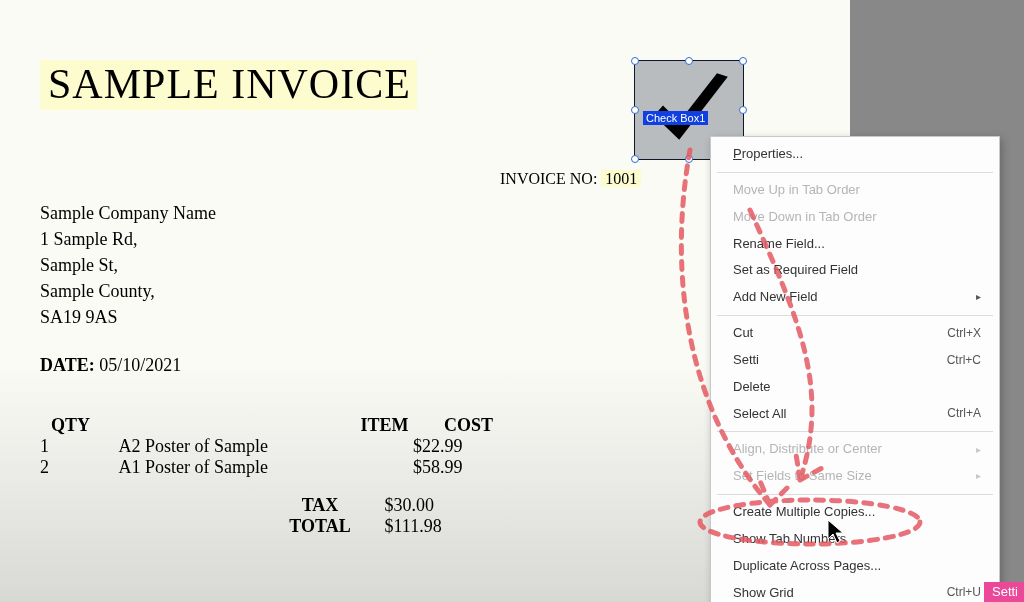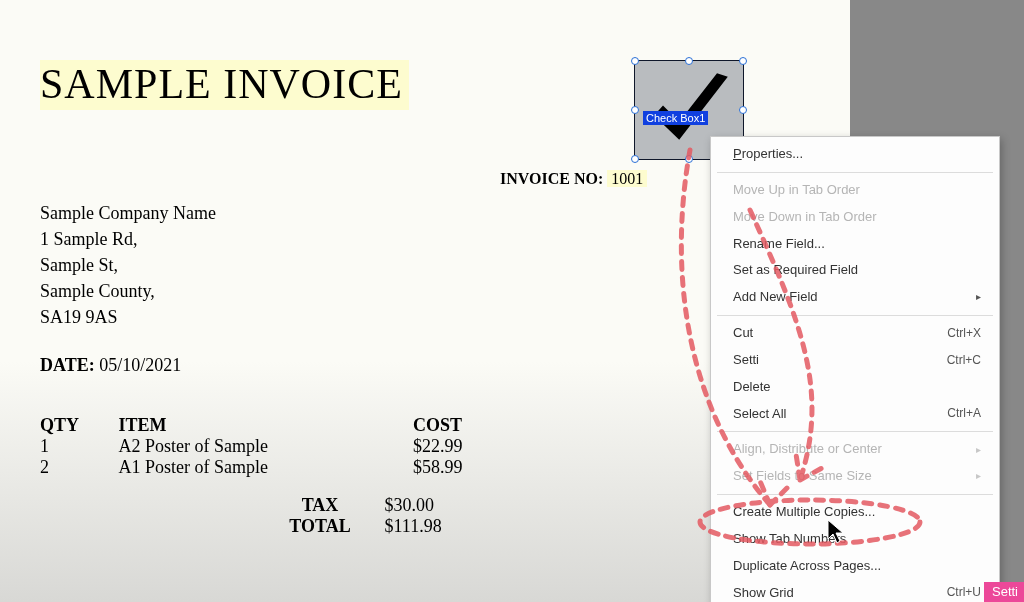--- a/index.html
+++ b/index.html
@@ -11,35 +11,35 @@
     width: 850px; height: 602px;
     background: linear-gradient(to bottom, #fbfbf6 0%, #fbfbf6 60%, #d8d8d5 100%);
     padding: 60px 40px 40px 40px;
   }
   .title {
     font-size: 42px;
     font-weight: 400;
     letter-spacing: 1px;
     background: #fdfccf;
     display: inline-block;
-    padding: 0 6px 2px 0;
+    padding: 0 6px 2px 8px;
     margin-bottom: 40px;
   }
   .invoice-no-row {
     position: absolute;
     left: 500px; top: 170px;
     font-size: 16px;
   }
-  .invoice-no-label { font-weight: bold; }
+  .invoice-no-label { font-weight: normal; }
   .invoice-no-val { background: #fdfccf; padding: 0 4px; }
   .address { position: absolute; left: 40px; top: 200px; font-size: 18px; line-height: 1.45; }
   .date-row { position: absolute; left: 40px; top: 355px; font-size: 18px; }
   .date-label { font-weight: bold; }
   .table { position: absolute; left: 40px; top: 415px; font-size: 18px; }
-  .th { font-weight: bold; }
+  .th { font-weight: bold; text-align: right; }
   .col-qty  { display:inline-block; width: 50px; }
   .col-item { display:inline-block; width: 290px; margin-left: 24px; }
   .col-cost { display:inline-block; width: 80px; }
   .totals { position: absolute; left: 260px; top: 495px; font-size: 18px; }
   .tot-label { display:inline-block; width: 120px; font-weight: bold; text-align: center; }
   .tot-val { display:inline-block; width: 80px; }
 
   
   .checkbox-field {
     position: absolute;

